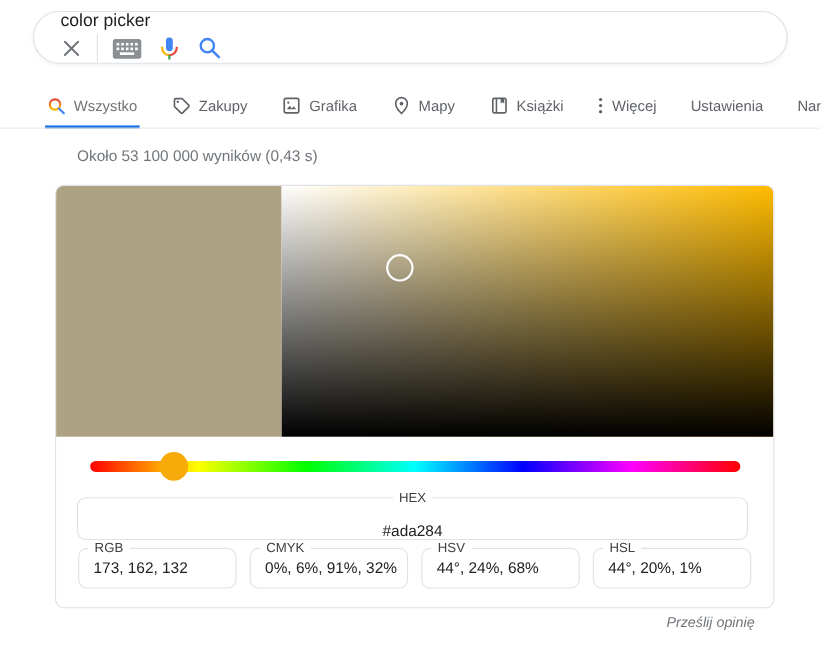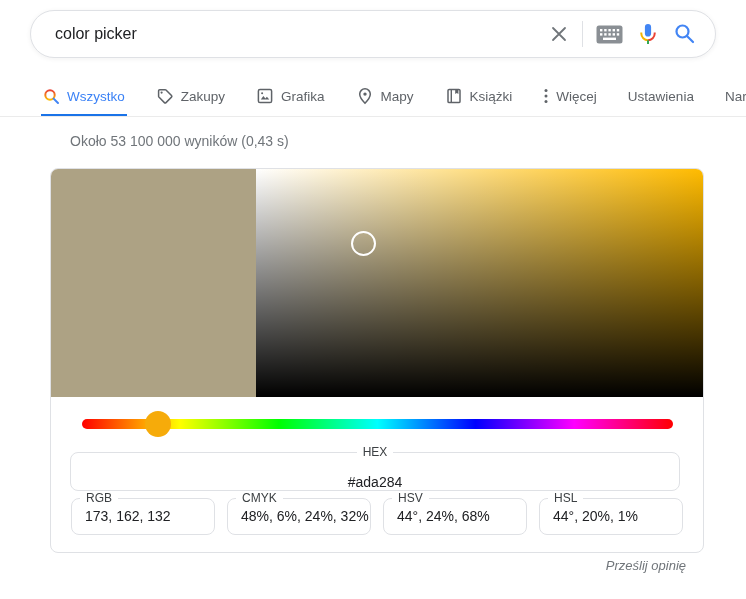--- a/index.html
+++ b/index.html
@@ -3,34 +3,34 @@
 <meta charset="utf-8">
 <style>
   * { margin:0; padding:0; box-sizing:border-box; }
   html,body { width:746px; height:599px; background:#fff; overflow:hidden;
     font-family:"Liberation Sans", sans-serif; color:#202124; }
   .stage { position:relative; width:746px; height:599px; }
 
   
   .search-bar { position:absolute; left:30px; top:10px; width:686px; height:48px;
     border:1px solid #dfe1e5; border-radius:24px; background:#fff;
-    display:flex; align-items:center; padding:0 18px 0 24px;
-    box-shadow:0 1px 5px rgba(32,33,36,.06); }
+    display:flex; align-items:flex-start; padding:0 18px 0 24px;
+    box-shadow:0 1px 5px rgba(32,33,36,.06);flex-direction:column; }
   .query { flex:1; font-size:16px; color:#202124; }
   .sb-icons { display:flex; align-items:center; gap:13px; }
   .clear-x { width:20px; height:20px; cursor:pointer; }
   .sb-divider { width:1px; height:26px; background:#dfe1e5; }
   .icon-btn { display:flex; align-items:center; justify-content:center; cursor:pointer; }
 
   
   .tabs { position:absolute; left:41px; top:78px; height:39px;
     display:flex; align-items:stretch; gap:27px; font-size:13.5px; color:#5f6368; }
   .tab { display:flex; align-items:center; gap:7px; padding:0 2px;
     border-bottom:3px solid transparent; cursor:pointer; white-space:nowrap; }
-  .tab.active { color:#3b82f6; border-bottom-color:#1a73e8;justify-content:space-between; }
+  .tab.active { color:#737373; border-bottom-color:#1a73e8;justify-content:space-between; }
   .tab .t-icon { display:flex; align-items:center; }
   .tabs-divider { position:absolute; left:0; top:116px; width:746px; height:1px; background:#ebebeb; }
 
   
   .stats { position:absolute; left:50px; top:133px; font-size:14px; color:#70757a;margin-left:20px; }
 
   
   .card { position:absolute; left:50px; top:168px; width:654px; height:385px;
     border:1px solid #dfe1e5; border-radius:8px; background:#fff; overflow:hidden; }
   .picker-top { position:absolute; left:0; top:0; right:0; height:228px; display:flex; }
@@ -205,21 +205,21 @@
       <div class="fval">#ada284</div>
     </fieldset>
 
     <div class="fields-row">
       <fieldset>
         <legend>RGB</legend>
         <div class="fval">173, 162, 132</div>
       </fieldset>
       <fieldset>
         <legend>CMYK</legend>
-        <div class="fval">48%, 6%, 24%, 32%</div>
+        <div class="fval">0%, 6%, 91%, 32%</div>
       </fieldset>
       <fieldset>
         <legend>HSV</legend>
         <div class="fval">44°, 24%, 68%</div>
       </fieldset>
       <fieldset>
         <legend>HSL</legend>
         <div class="fval">44°, 20%, 1%</div>
       </fieldset>
     </div>

